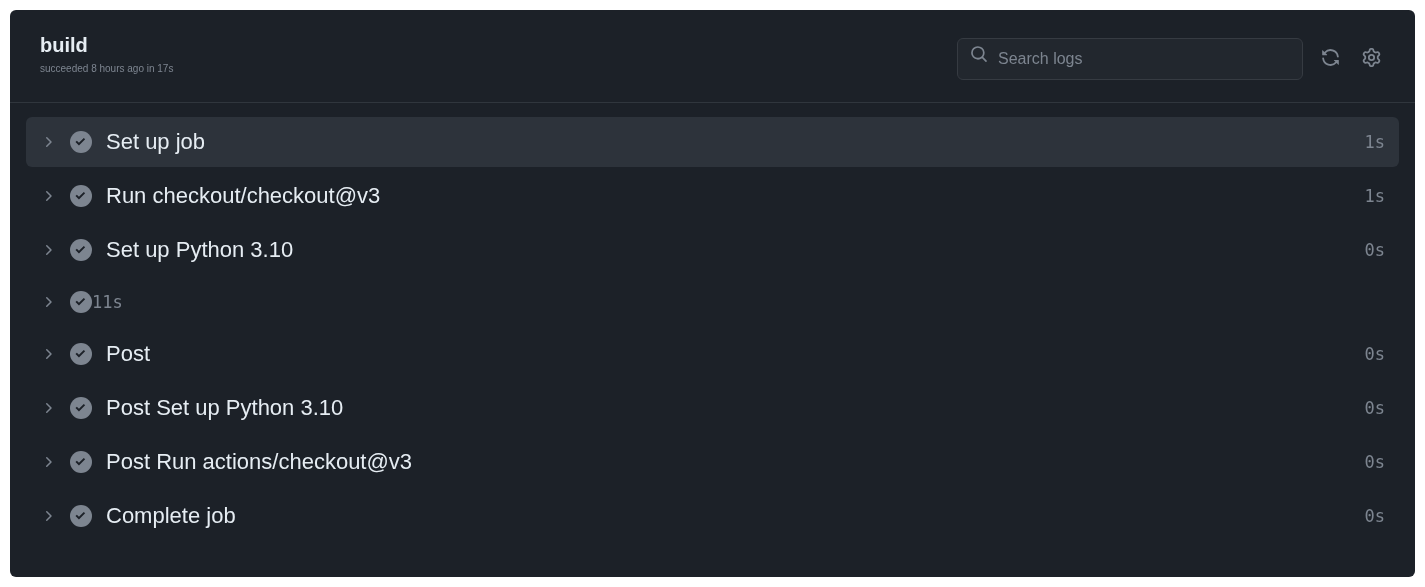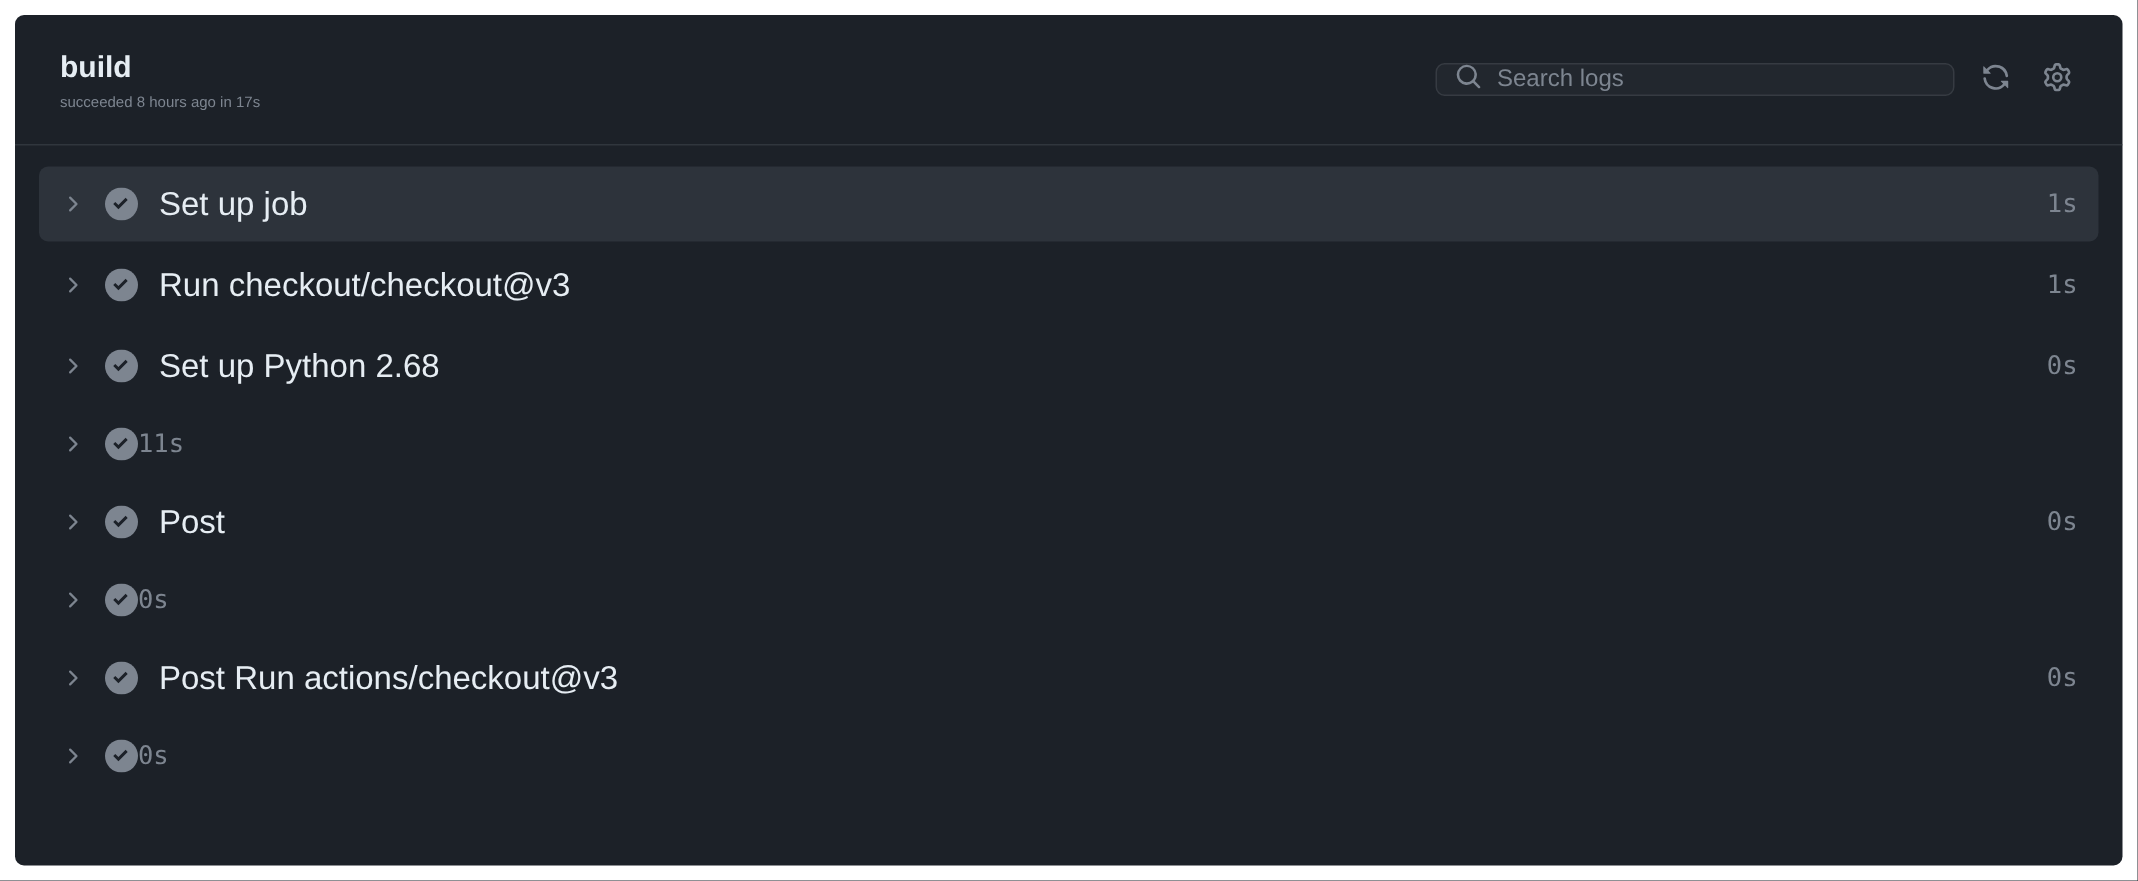--- a/index.html
+++ b/index.html
@@ -41,27 +41,26 @@
       font-size: 10px;
     }
     .header-right {
       display: flex;
       align-items: center;
       gap: 14px;
       margin-top: 4px;
     }
     .search-box {
       display: flex;
-      align-items: center;
       background: #22272e;
       border: 1px solid #363b42;
       border-radius: 6px;
       padding: 6px 12px;
       width: 346px;
-      height: 22px;
+      height: 42px;
     }
     .search-box svg {
       flex-shrink: 0;
     }
     .search-input {
       background: transparent;
       border: none;
       outline: none;
       color: #e6edf3;
       font-size: 16px;
@@ -195,21 +194,21 @@
           <svg width="16" height="16" viewBox="0 0 16 16" fill="currentColor">
             <path d="M6.22 3.22a.75.75 0 0 1 1.06 0l4.25 4.25a.75.75 0 0 1 0 1.06l-4.25 4.25a.751.751 0 0 1-1.042-.018.751.751 0 0 1-.018-1.042L9.94 8 6.22 4.28a.75.75 0 0 1 0-1.06Z"></path>
           </svg>
         </span>
     <span class="status-icon">
           <svg viewBox="0 0 16 16" width="22" height="22">
             <circle cx="8" cy="8" r="8" fill="#7d8590"></circle>
             <path fill="#1c2128" d="M6.5 10.5 4 8l1-1 1.5 1.5L10 5l1 1z"></path>
           </svg>
         </span>
-    <span class="step-name">Set up Python 2.68</span>
+    <span class="step-name">Set up Python 3.10</span>
     <span class="step-duration">0s</span>
   </div>
       <div class="step-row">
     <span class="chevron">
           <svg width="16" height="16" viewBox="0 0 16 16" fill="currentColor">
             <path d="M6.22 3.22a.75.75 0 0 1 1.06 0l4.25 4.25a.75.75 0 0 1 0 1.06l-4.25 4.25a.751.751 0 0 1-1.042-.018.751.751 0 0 1-.018-1.042L9.94 8 6.22 4.28a.75.75 0 0 1 0-1.06Z"></path>
           </svg>
         </span>
     <span class="status-icon">
           <svg viewBox="0 0 16 16" width="22" height="22">
@@ -239,20 +238,21 @@
           <svg width="16" height="16" viewBox="0 0 16 16" fill="currentColor">
             <path d="M6.22 3.22a.75.75 0 0 1 1.06 0l4.25 4.25a.75.75 0 0 1 0 1.06l-4.25 4.25a.751.751 0 0 1-1.042-.018.751.751 0 0 1-.018-1.042L9.94 8 6.22 4.28a.75.75 0 0 1 0-1.06Z"></path>
           </svg>
         </span>
     <span class="status-icon">
           <svg viewBox="0 0 16 16" width="22" height="22">
             <circle cx="8" cy="8" r="8" fill="#7d8590"></circle>
             <path fill="#1c2128" d="M6.5 10.5 4 8l1-1 1.5 1.5L10 5l1 1z"></path>
           </svg>
         </span>
+    <span class="step-name">Post Set up Python 3.10</span>
     <span class="step-duration">0s</span>
   </div>
       <div class="step-row">
     <span class="chevron">
           <svg width="16" height="16" viewBox="0 0 16 16" fill="currentColor">
             <path d="M6.22 3.22a.75.75 0 0 1 1.06 0l4.25 4.25a.75.75 0 0 1 0 1.06l-4.25 4.25a.751.751 0 0 1-1.042-.018.751.751 0 0 1-.018-1.042L9.94 8 6.22 4.28a.75.75 0 0 1 0-1.06Z"></path>
           </svg>
         </span>
     <span class="status-icon">
           <svg viewBox="0 0 16 16" width="22" height="22">
@@ -268,16 +268,17 @@
           <svg width="16" height="16" viewBox="0 0 16 16" fill="currentColor">
             <path d="M6.22 3.22a.75.75 0 0 1 1.06 0l4.25 4.25a.75.75 0 0 1 0 1.06l-4.25 4.25a.751.751 0 0 1-1.042-.018.751.751 0 0 1-.018-1.042L9.94 8 6.22 4.28a.75.75 0 0 1 0-1.06Z"></path>
           </svg>
         </span>
     <span class="status-icon">
           <svg viewBox="0 0 16 16" width="22" height="22">
             <circle cx="8" cy="8" r="8" fill="#7d8590"></circle>
             <path fill="#1c2128" d="M6.5 10.5 4 8l1-1 1.5 1.5L10 5l1 1z"></path>
           </svg>
         </span>
+    <span class="step-name">Complete job</span>
     <span class="step-duration">0s</span>
   </div>
     </div>
 </div>
 
 </body></html>

